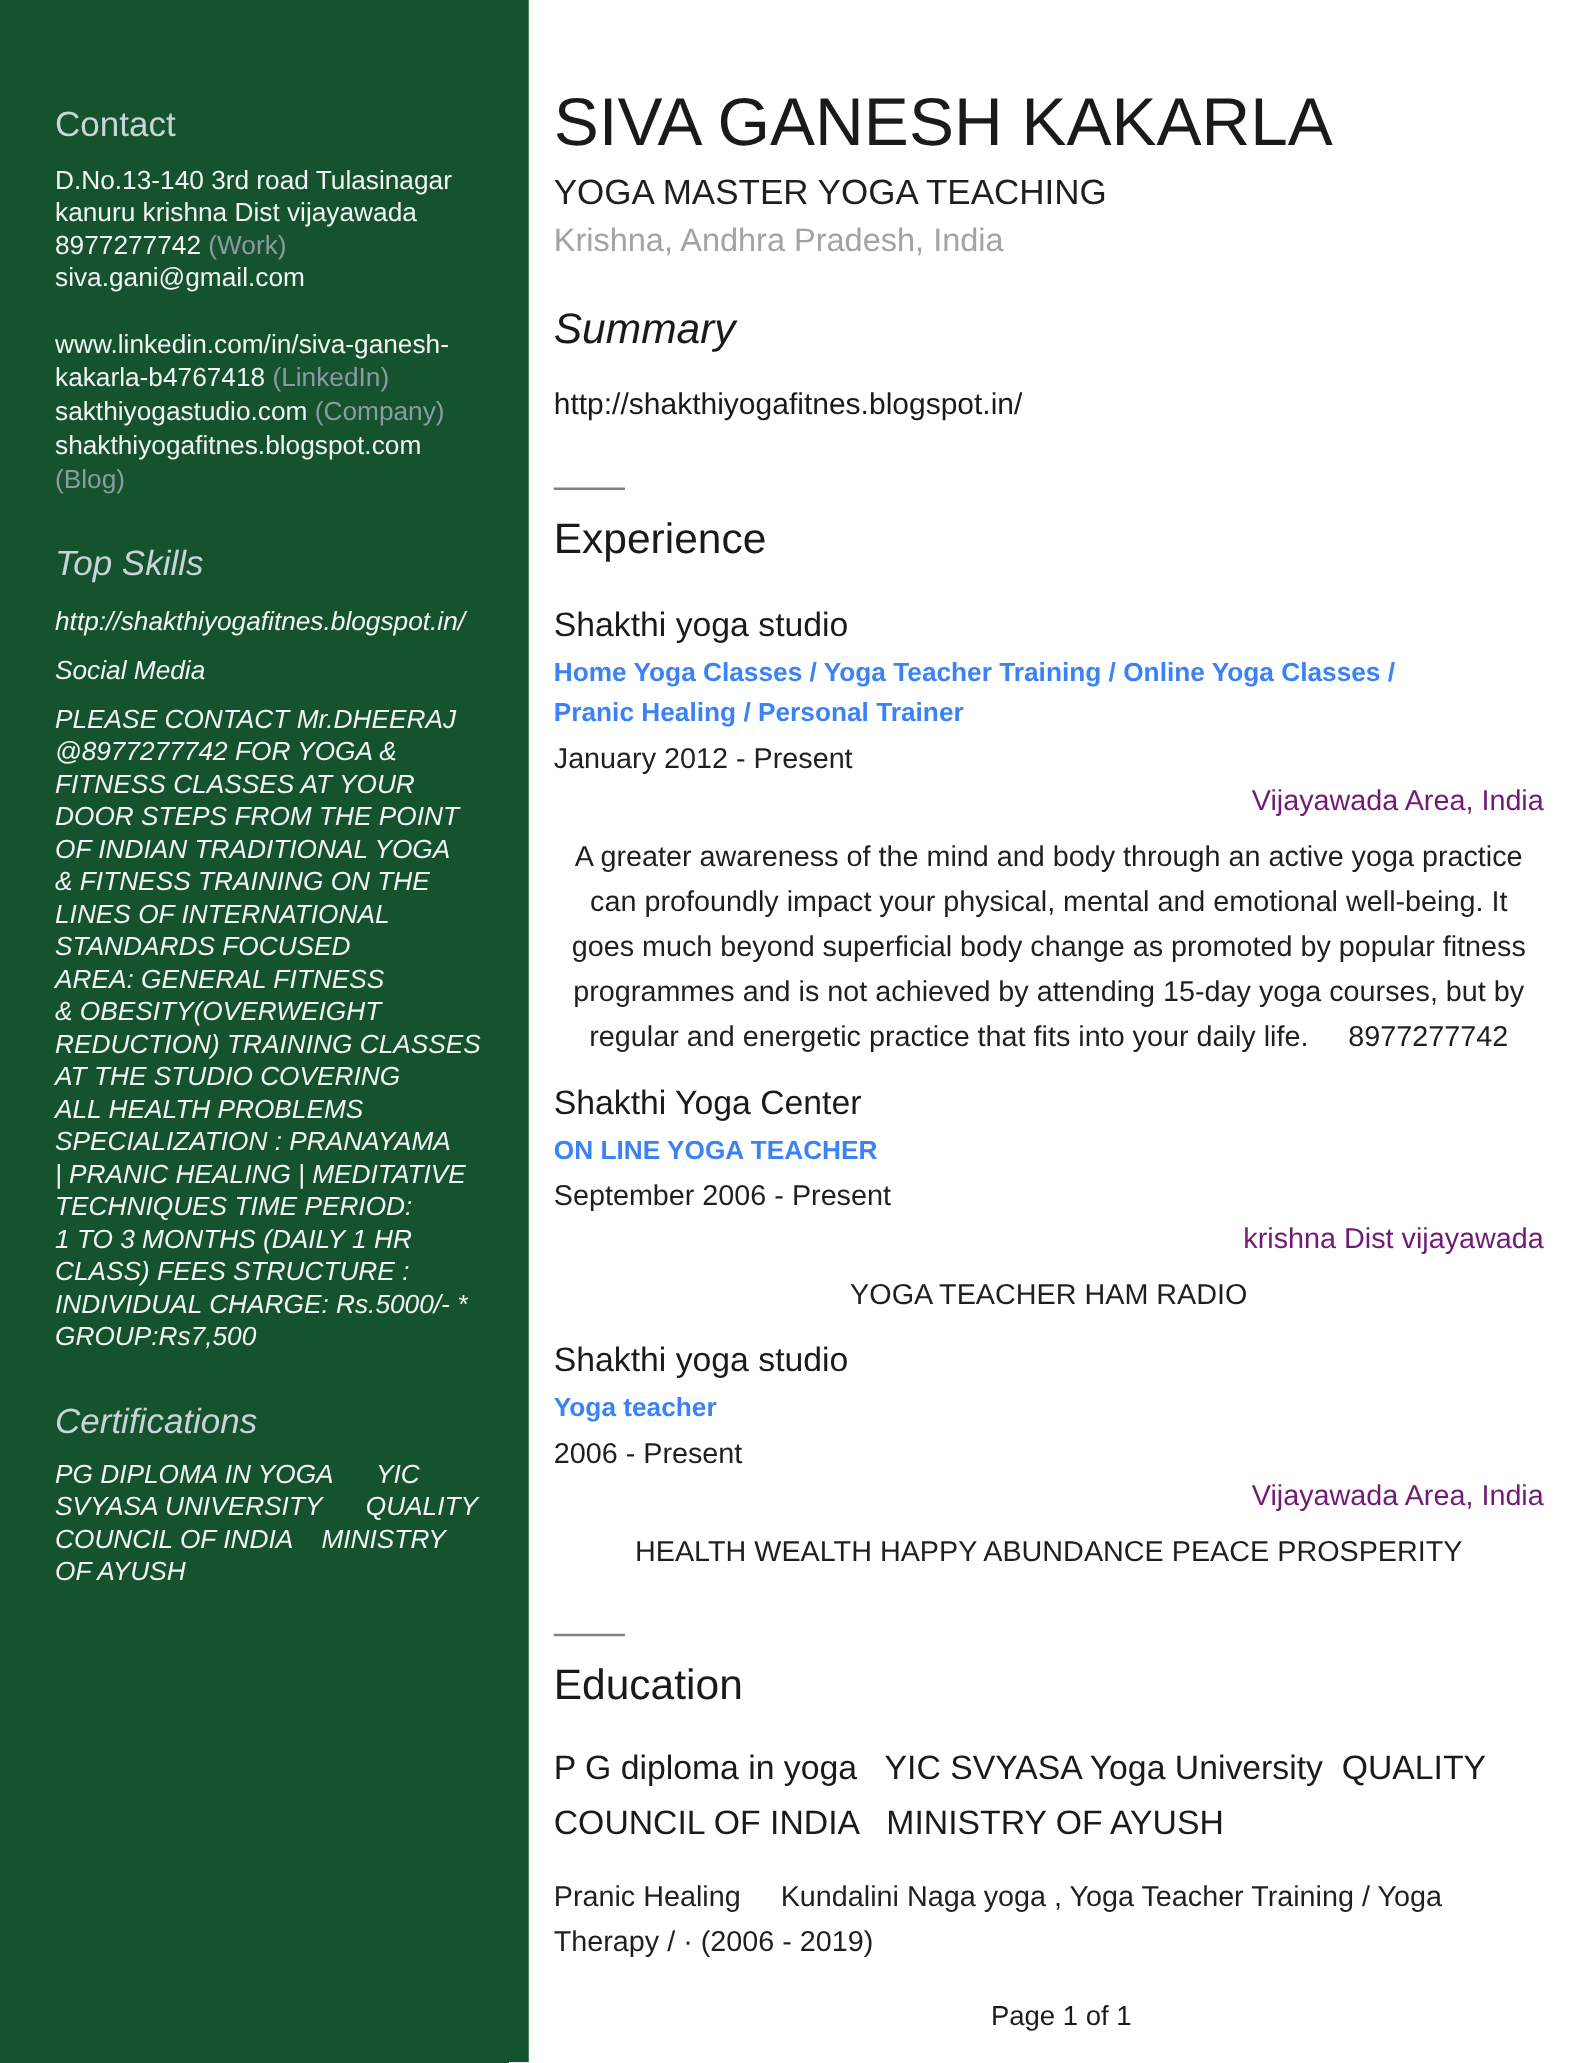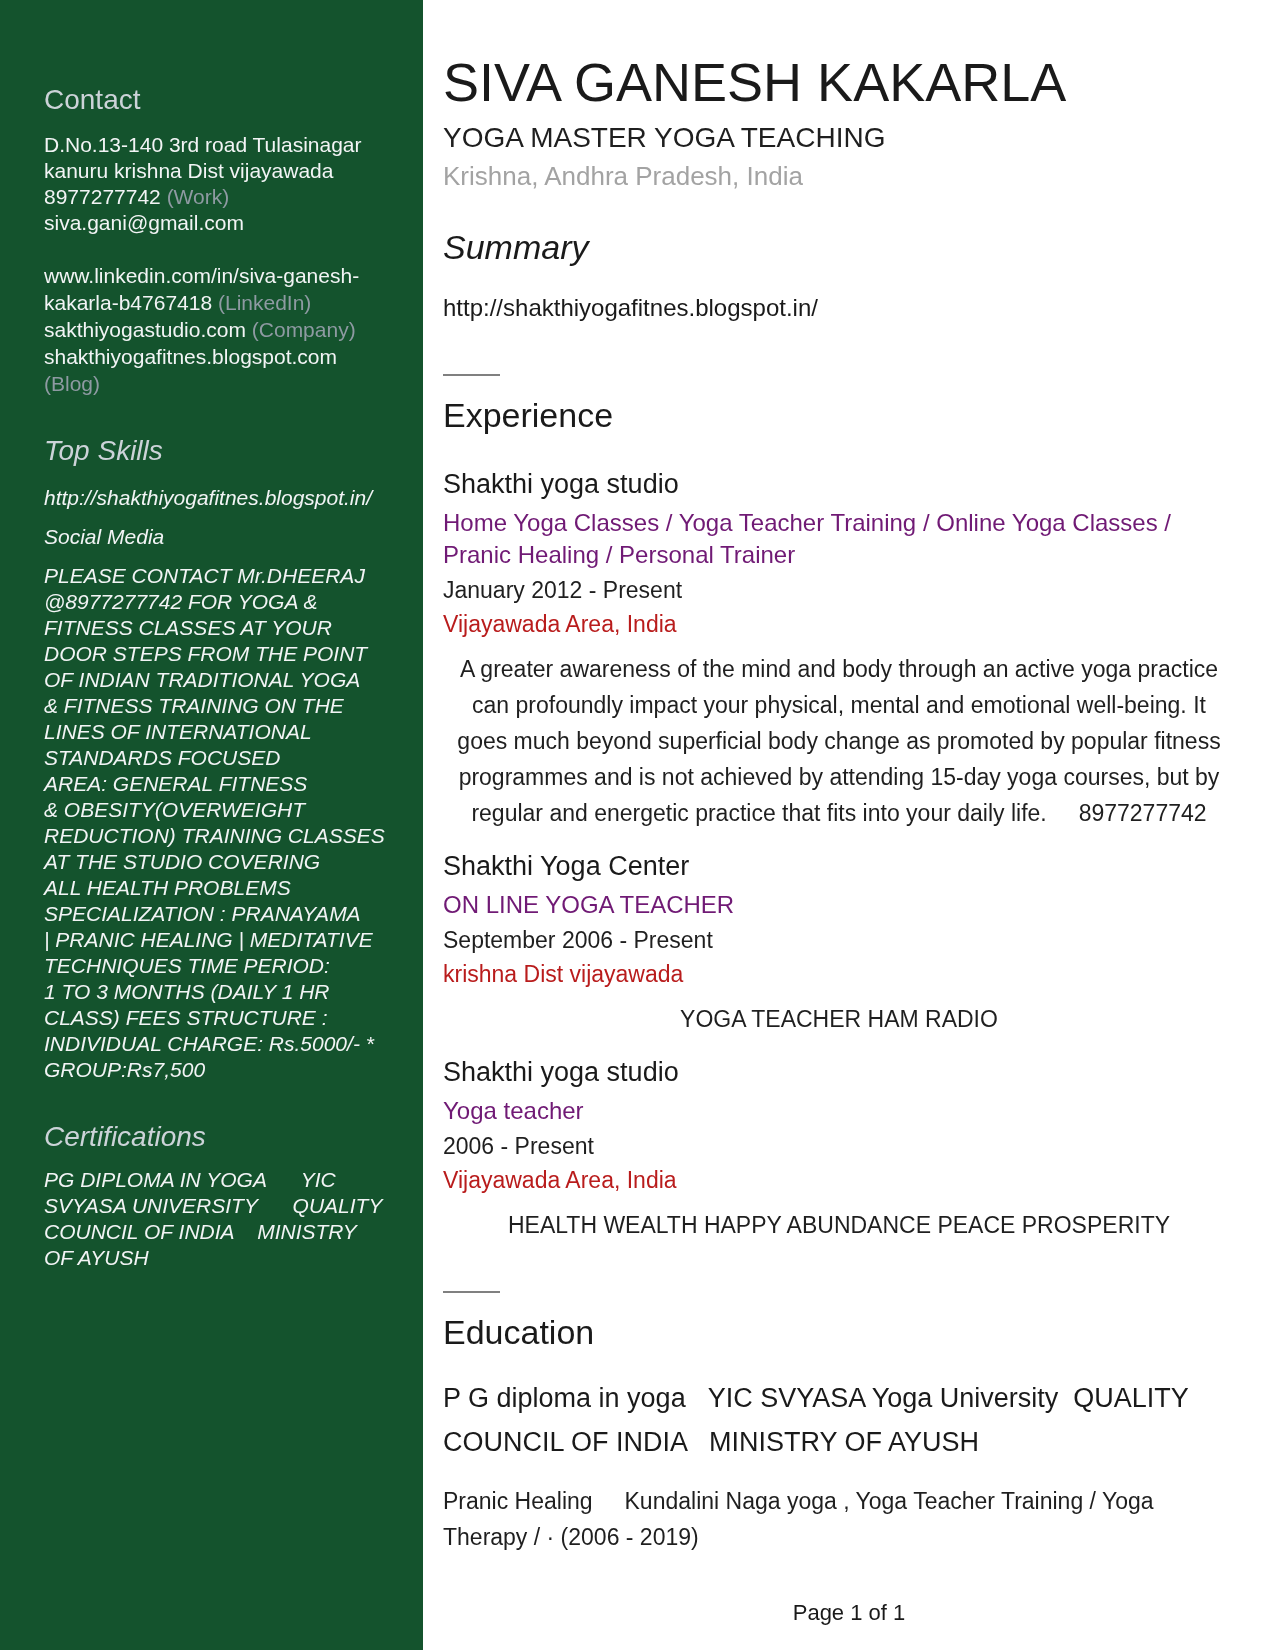--- a/index.html
+++ b/index.html
@@ -39,21 +39,21 @@
   .links-block { margin-top: 26px; }
   .links-block .link-item { font-size: 21px; line-height: 27px; }
   .link-url { color: #f2f4f5; text-decoration: none; }
   .section-gap { margin-top: 38px; font-style: italic; }
   .skill-item { margin-top: 13px; }
   .cert-lines { margin-top: 14px; }
 
   
   .main {
     margin-left: 423px;
-    padding: 52px 40px 0 20px;
+    padding: 68px 40px 0 20px;
     color: #1a1a1a;
   }
   .m-name {
     font-size: 54px;
     font-weight: 400;
     color: #1a1a1a;
     line-height: 1.12;
   }
   .m-headline {
     font-size: 28px;
@@ -82,28 +82,29 @@
     width: 57px;
     border-top: 2px solid #808080;
     margin-top: 52px;
   }
   .after-divider { margin-top: 20px; }
 
   .entry { margin-top: 34px; }
   .entry + .entry { margin-top: 20px; }
   .company { font-size: 27px; color: #1a1a1a; }
   .role {
-    font-size: 24px;
+    font-size: 21px;
     line-height: 32px;
     margin-top: 7px;
-    color: #701a75;
-    white-space: pre-wrap;
+    color: #3b82f6;
+    white-space: pre-wrap;
+    font-weight: bold;
   }
   .dates { font-size: 23px; margin-top: 6px; color: #1f1f1f; }
-  .loc { font-size: 23px; margin-top: 7px; color: #b91c1c; }
+  .loc { font-size: 23px; margin-top: 7px; color: #701a75; text-align: right; }
   .desc {
     font-size: 23px;
     line-height: 36px;
     margin-top: 13px;
     color: #1f1f1f;
     white-space: pre-wrap;
     text-align: center;
   }
   .edu-school {
     font-size: 27px;

